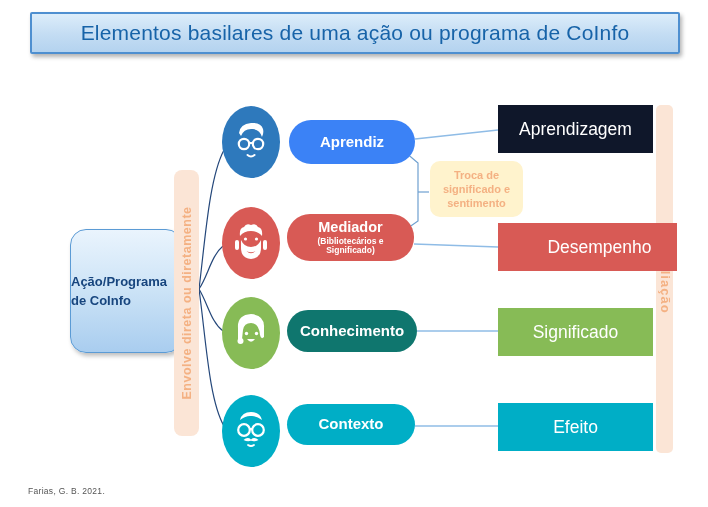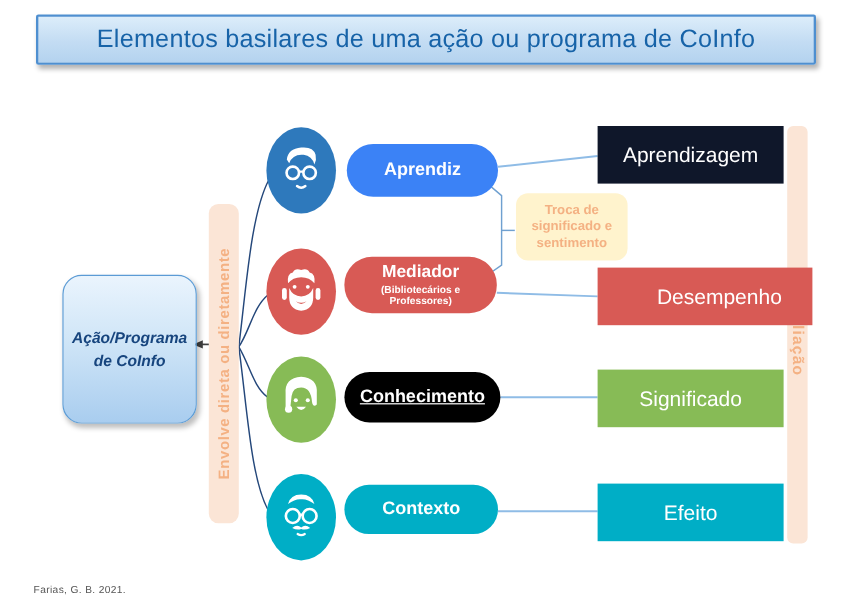--- a/index.html
+++ b/index.html
@@ -11,25 +11,25 @@
   .title-box{
     position:absolute;left:30px;top:12px;width:646px;height:38px;
     background:linear-gradient(to bottom,#dcedfa 0%,#c3dcf3 55%,#b4d3ef 100%);
     border:2px solid #4e8fd0;border-radius:2px;
     box-shadow:2px 3px 4px rgba(0,0,0,.3);
     display:flex;align-items:center;justify-content:center;
   }
   .title-box span{font-size:21px;font-weight:normal;color:#1763a8;letter-spacing:.2px;}
   
   .source-box{
-    position:absolute;left:52px;top:229px;width:110px;height:122px;
+    position:absolute;left:70px;top:229px;width:110px;height:122px;
     background:linear-gradient(to bottom,#eaf4fd 0%,#cfe5f7 45%,#a9cdef 100%);
     border:1.5px solid #5b9bd5;border-radius:16px;
     box-shadow:2px 3px 4px rgba(0,0,0,.25);
-    display:flex;align-items:center;justify-content:center;text-align:center;font-style:italic;
+    display:flex;align-items:center;justify-content:center;
   }
   .source-box span{font-size:13px;font-weight:bold;color:#17457e;line-height:1.5;}
   
   .vbar{position:absolute;background:#fbe5d6;border-radius:8px;}
   .vbar .vlabel{
     position:absolute;left:50%;top:50%;white-space:nowrap;
     font-weight:bold;color:#f4b183;letter-spacing:.5px;
   }
   #left-bar{left:174px;top:170px;width:25px;height:266px;}
   #left-bar .vlabel{font-size:12.5px;transform:translate(-50%,-50%) rotate(-90deg);}
@@ -135,40 +135,40 @@
       <rect x="4" y="19" width="4" height="10" rx="2" fill="#fff"></rect>
       <rect x="32" y="19" width="4" height="10" rx="2" fill="#fff"></rect>
       <circle cx="14.5" cy="18" r="1.6" fill="#fff"></circle>
       <circle cx="25.5" cy="18" r="1.6" fill="#fff"></circle>
       <path d="M10 19 L10 27 Q10 37 20 38 Q30 37 30 27 L30 19 Q27 26 20 26 Q13 26 10 19 Z" fill="#fff"></path>
       <path d="M15.5 30 Q20 34.5 24.5 30 Q20 32.5 15.5 30 Z" fill="#d85a55"></path>
     </svg>
   </div>
   <div class="pill" style="left: 287px; top: 214px; width: 127px; height: 47px; border-radius: 23px; background-color: rgb(216, 90, 85);">
     <span class="pill-main" style="font-size:14.5px;">Mediador</span>
-    <span class="pill-sub">(Bibliotecários e Professores)</span>
+    <span class="pill-sub">(Bibliotecários e Significado)</span>
   </div>
   <div class="result" style="top: 223px; background-color: rgb(216, 90, 85); padding-left: 24px;">
     <span>Desempenho</span>
   </div>
 
   <div class="exchange-box">
     <span>Troca de significado e sentimento</span>
   </div>
 
   <div class="oval" style="top: 297px; background-color: rgb(135, 187, 86);">
     <svg width="40" height="48" viewBox="0 0 40 44">
       <path d="M7 17 Q6 4 20 3 Q34 4 33 17 L33 26 Q30 29 29 24 Q28 12 20 12 Q13 12 12 19 L11 28 Q9 32 7 28 Z" fill="#fff"></path>
       <circle cx="9.5" cy="30" r="3" fill="#fff"></circle>
       <circle cx="15.5" cy="22.5" r="1.7" fill="#fff"></circle>
       <circle cx="25.5" cy="22.5" r="1.7" fill="#fff"></circle>
       <path d="M16 28 Q20 33.5 24 28 Z" fill="#fff"></path>
     </svg>
   </div>
-  <div class="pill" style="left: 287px; top: 310px; width: 130px; height: 42px; background-color: #000000; text-decoration: underline;">
+  <div class="pill" style="left: 287px; top: 310px; width: 130px; height: 42px; background-color: #0f766e;">
     <span class="pill-main">Conhecimento</span>
   </div>
   <div class="result" style="top: 308px; background-color: rgb(135, 187, 86);">
     <span>Significado</span>
   </div>
 
   <div class="oval" style="top: 395px; background-color: rgb(0, 174, 198);">
     <svg width="40" height="48" viewBox="0 0 40 44">
       <path d="M9 11 Q11 3 20 3 Q29 3 31 11 Q25 6.5 20 7 Q15 6.5 9 11 Z" fill="#fff"></path>
       <circle cx="13" cy="21" r="5.8" fill="none" stroke="#fff" stroke-width="2.2"></circle>

